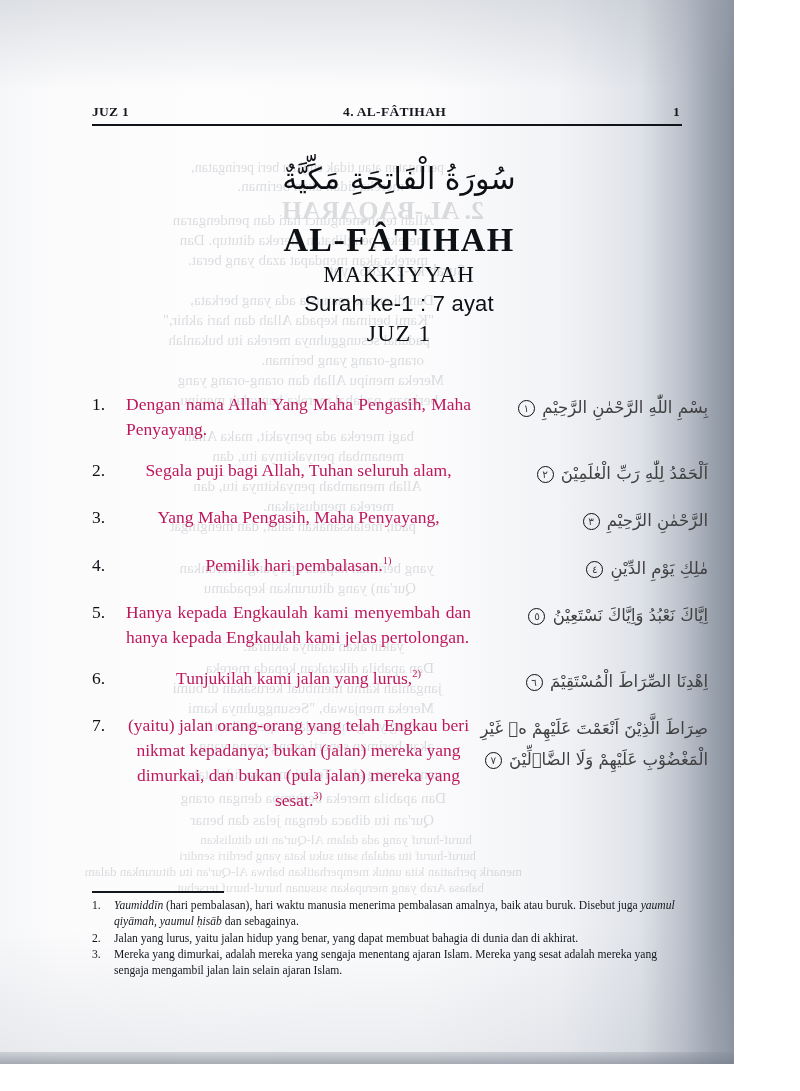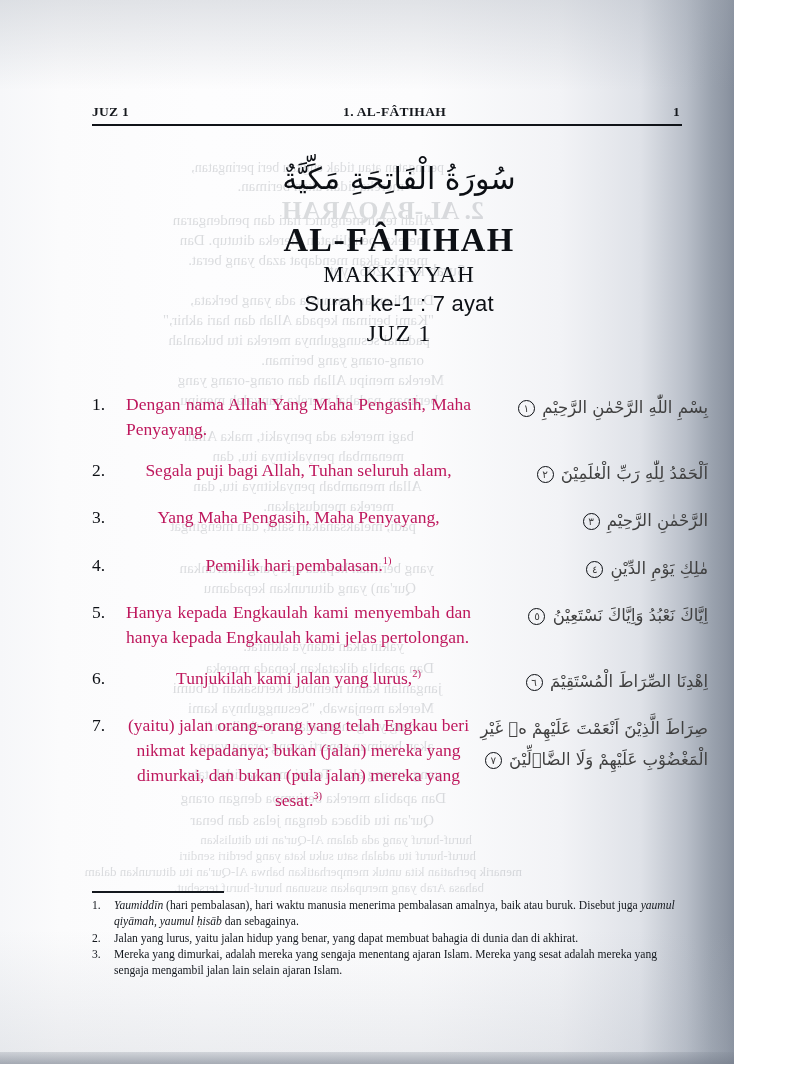--- a/index.html
+++ b/index.html
@@ -283,21 +283,21 @@
       <div class="ghost-line" style="left: 288px; top: 790px; font-size: 15px;">Dan apabila mereka berjumpa dengan orang</div>
       <div class="ghost-line" style="left: 300px; top: 812px; font-size: 15px;">Qur'an itu dibaca dengan jelas dan benar</div>
       <div class="ghost-line" style="left: 262px; top: 832px; font-size: 13px;">huruf-huruf yang ada dalam Al-Qur'an itu dituliskan</div>
       <div class="ghost-line" style="left: 258px; top: 848px; font-size: 13px;">huruf-huruf itu adalah satu suku kata yang berdiri sendiri</div>
       <div class="ghost-line" style="left: 212px; top: 864px; font-size: 13px;">menarik perhatian kita untuk memperhatikan bahwa Al-Qur'an itu diturunkan dalam</div>
       <div class="ghost-line" style="left: 250px; top: 880px; font-size: 13px;">bahasa Arab yang merupakan susunan huruf-huruf tersebut.</div>
     </div>
 
   <div class="running-header">
     <span class="rh-left">JUZ 1</span>
-    <span class="rh-mid">1. AL-FÂTIHAH</span>
+    <span class="rh-mid">4. AL-FÂTIHAH</span>
     <span class="rh-right">1</span>
   </div>
   <div class="header-rule"></div>
 
   <div class="title-block">
     <div class="arabic-surah-head">سُورَةُ الْفَاتِحَةِ مَكِّيَّةٌ</div>
     <div class="surah-name-latin">AL-FÂTIHAH</div>
     <div class="surah-revelation">MAKKIYYAH</div>
     <div class="surah-meta">Surah ke-1 : 7 ayat</div>
     <div class="surah-juz">JUZ 1</div>

